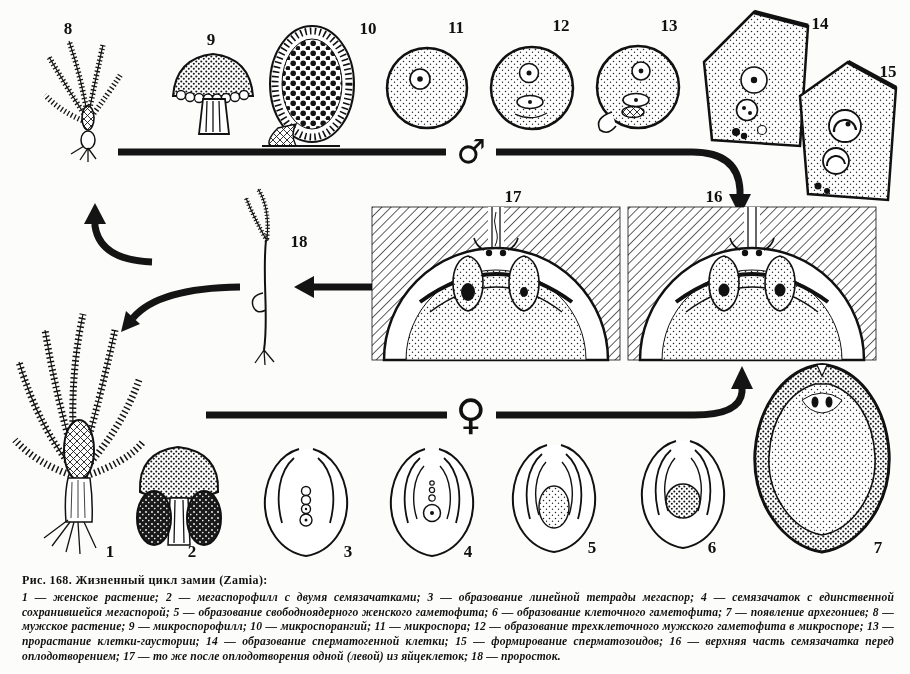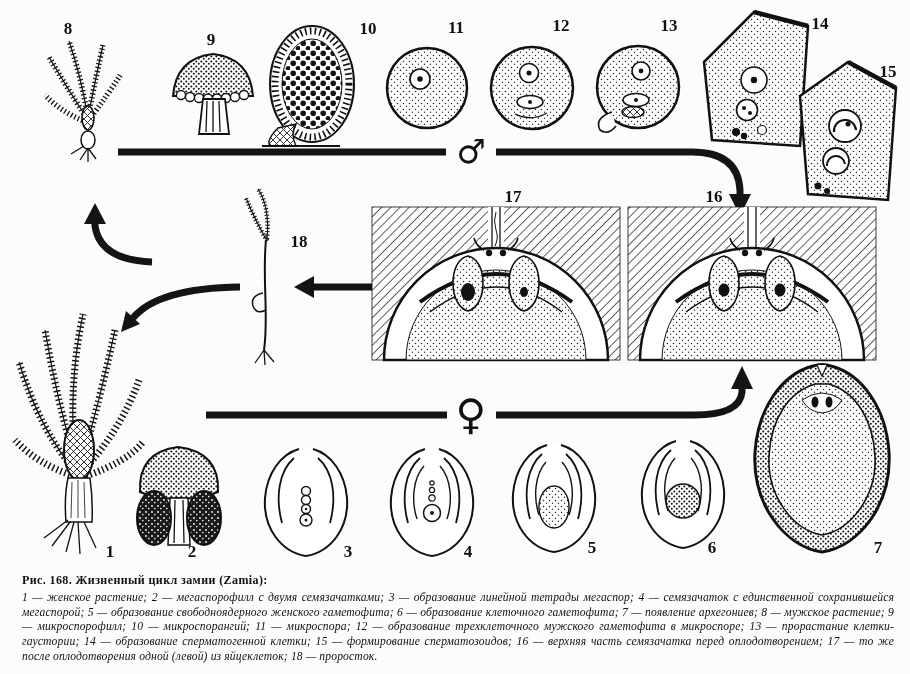--- a/index.html
+++ b/index.html
@@ -1,20 +1,20 @@
 <!DOCTYPE html>
 <html><head>
 <meta charset="utf-8">
 <style>
   html,body{margin:0;padding:0;background:#ffffff;}
   .page{width:910px;height:674px;background:#fcfcfa;position:relative;overflow:hidden;
         font-family:"Liberation Serif",serif;color:#111;}
   .diagram{display:block;}
   .caption{margin:3px 0 0 22px;font-weight:bold;font-size:12px;letter-spacing:.4px;}
-  .legend{margin:3px 16px 8px 22px;font-size:11.6px;line-height:1.27;font-weight:normal;
+  .legend{margin:3px 16px 8px 22px;font-size:11.6px;line-height:1.27;font-weight:bold;
           font-style:italic;text-align:justify;letter-spacing:.15px;}
   .le::after{content:"; ";}
   .le:last-child::after{content:".";}
   
   .arrowline{fill:none;stroke:#141414;stroke-width:7;}
   .thin{fill:none;stroke:#141414;stroke-width:1.3;}
   .frond{fill:none;stroke:#141414;stroke-width:7;stroke-dasharray:1.5 2.8;}
   .frondS{fill:none;stroke:#141414;stroke-width:5.5;stroke-dasharray:1.3 2.5;}
   .frondXS{fill:none;stroke:#141414;stroke-width:4.5;stroke-dasharray:1.1 2.2;}
   .spine{fill:none;stroke:#141414;stroke-width:1.2;}

